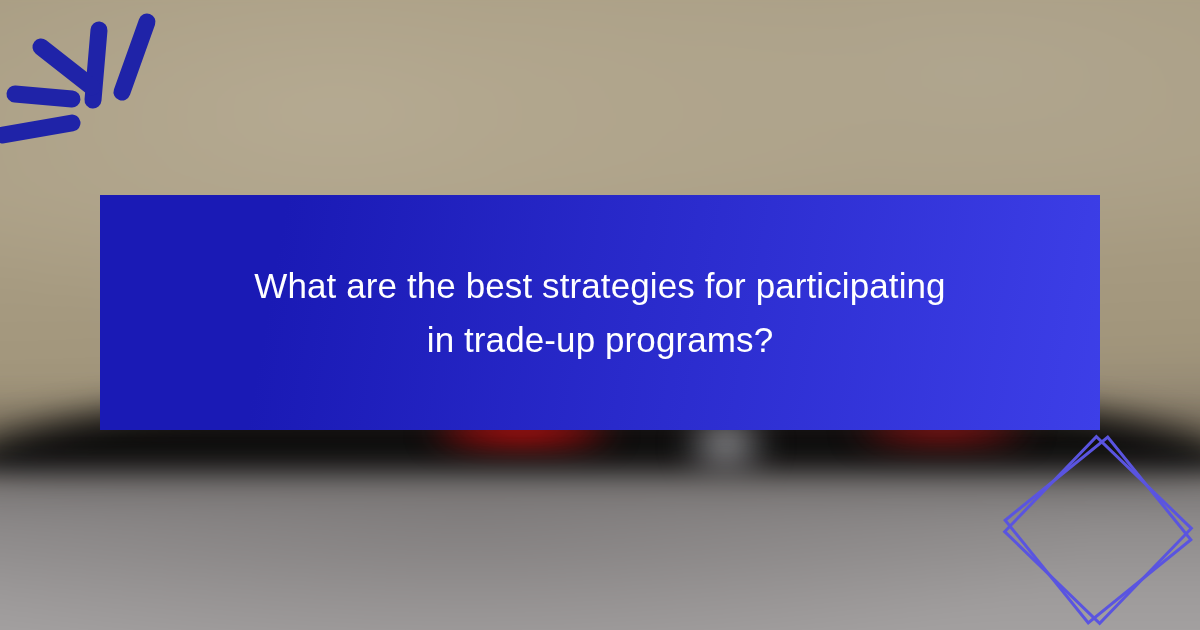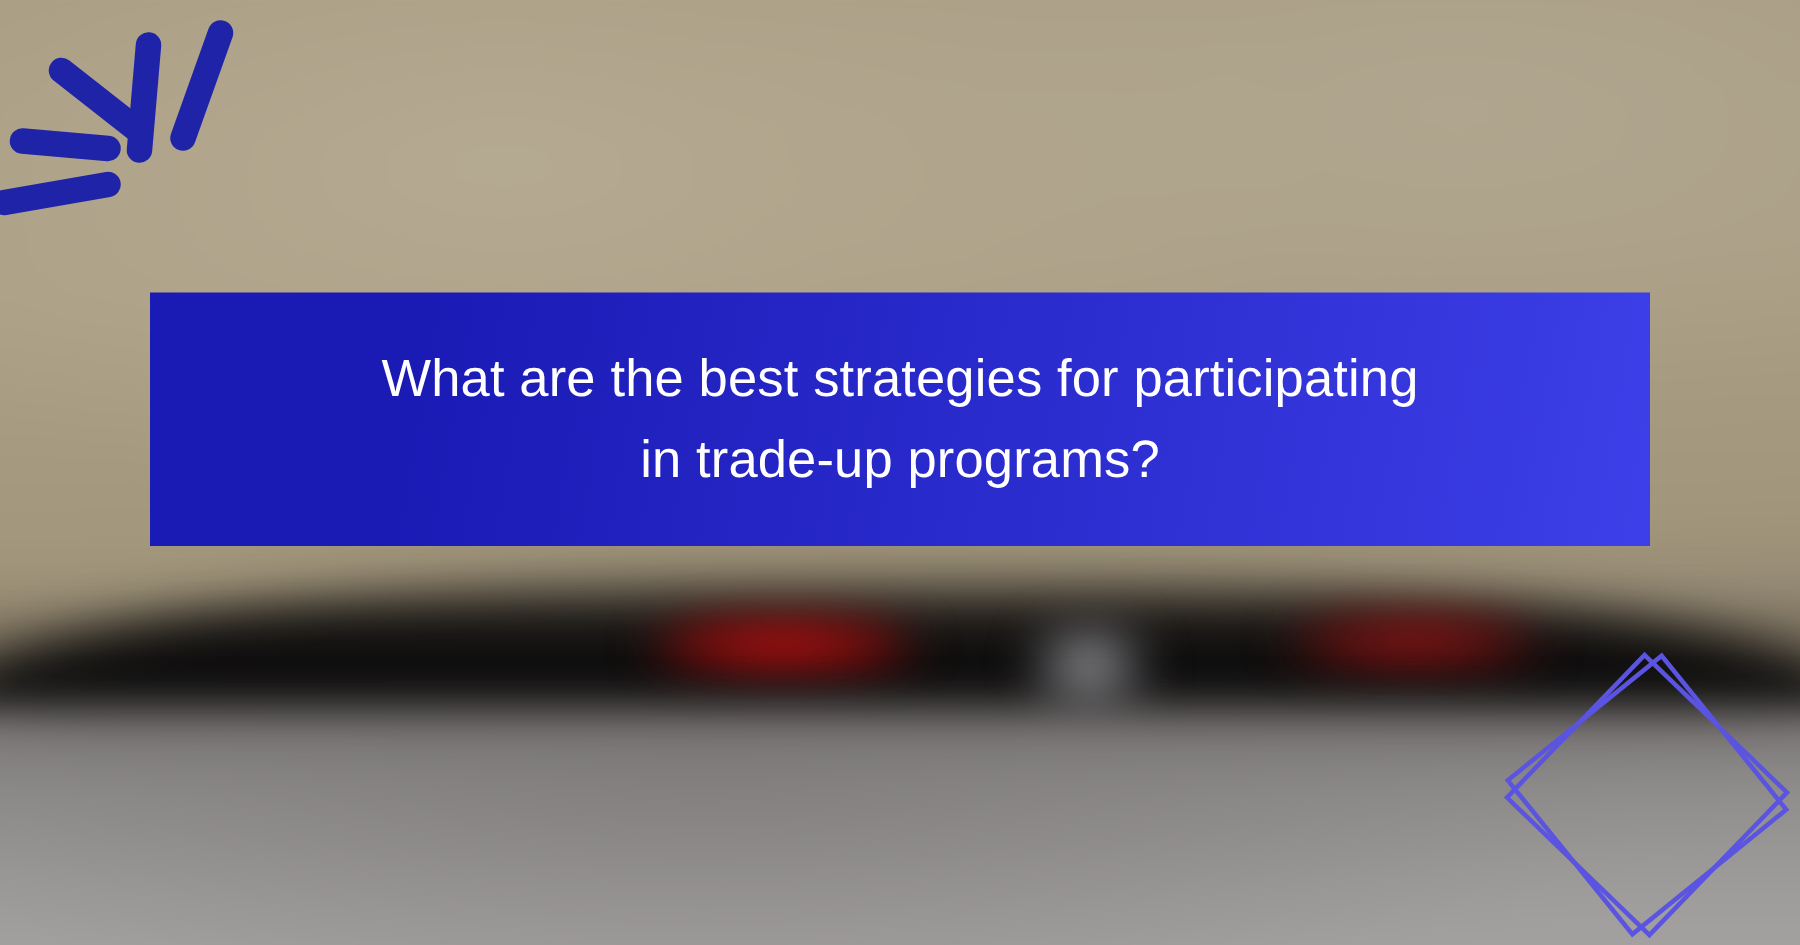--- a/index.html
+++ b/index.html
@@ -171,21 +171,21 @@
   <svg class="starburst" viewBox="0 0 200 170">
     <g id="starburst-rays" stroke-linecap="round" fill="none" stroke="#1f23a8">
         <line x1="147" y1="22" x2="122" y2="92" stroke-width="17"></line>
         <line x1="99" y1="30" x2="93" y2="100" stroke-width="17"></line>
         <line x1="41" y1="47" x2="92" y2="87" stroke-width="17"></line>
         <line x1="15" y1="94" x2="72" y2="99" stroke-width="17"></line>
         <line x1="3" y1="135" x2="72" y2="123" stroke-width="17"></line>
       </g>
   </svg>
 
-  <div class="banner" style="left: 100px; top: 195px; width: 1000px; height: 169px; background: linear-gradient(100deg, rgb(26, 26, 181) 0%, rgb(26, 26, 181) 18%, rgb(61, 63, 232) 100%);">
+  <div class="banner" style="left: 100px; top: 195px; width: 1000px; height: 235px; background: linear-gradient(100deg, rgb(26, 26, 181) 0%, rgb(26, 26, 181) 18%, rgb(61, 63, 232) 100%);">
     <h1 class="banner-title" style="color: rgb(255, 255, 255);">What are the best strategies for participating
 in trade-up programs?</h1>
   </div>
 
   <svg class="squares" viewBox="0 0 210 212">
     <g id="square-outlines" fill="none" stroke-linejoin="miter" stroke="#5a54e0" stroke-width="3">
         <rect x="42" y="46" width="132" height="132" transform="rotate(44 108 112)"></rect>
         <rect x="42" y="46" width="132" height="132" transform="rotate(51 108 112)"></rect>
       </g>
   </svg>

